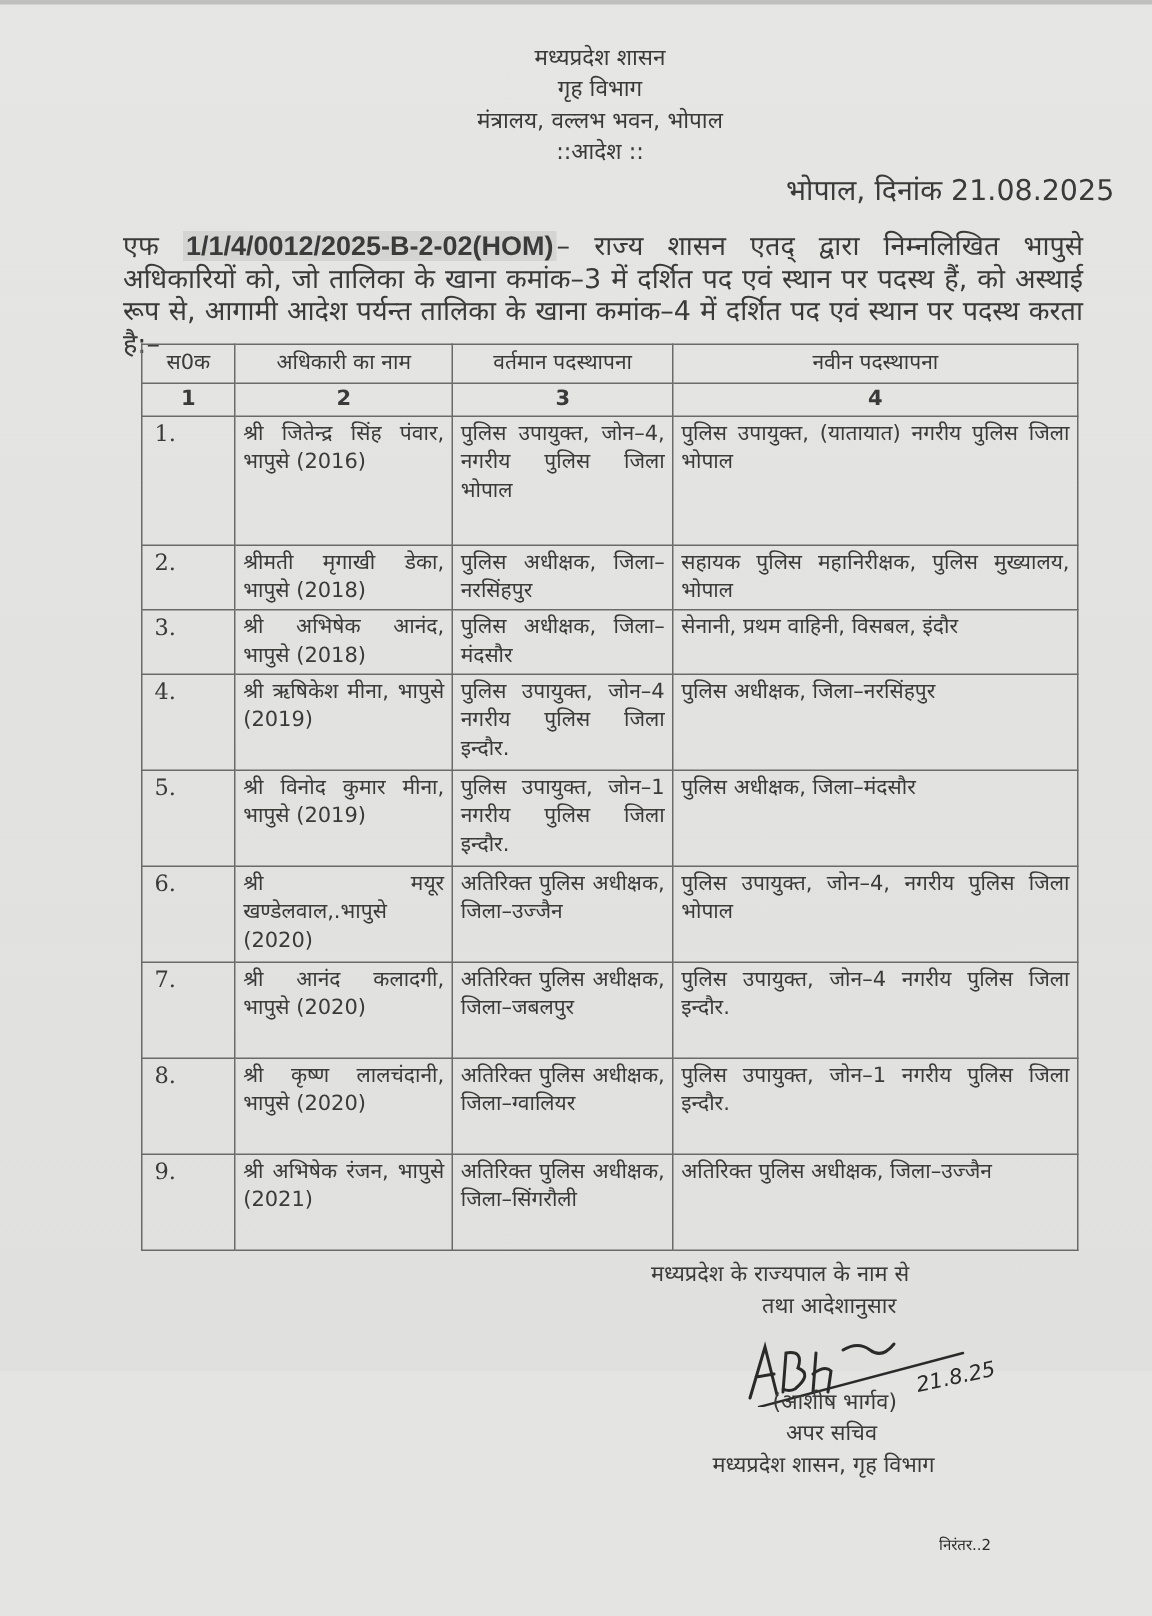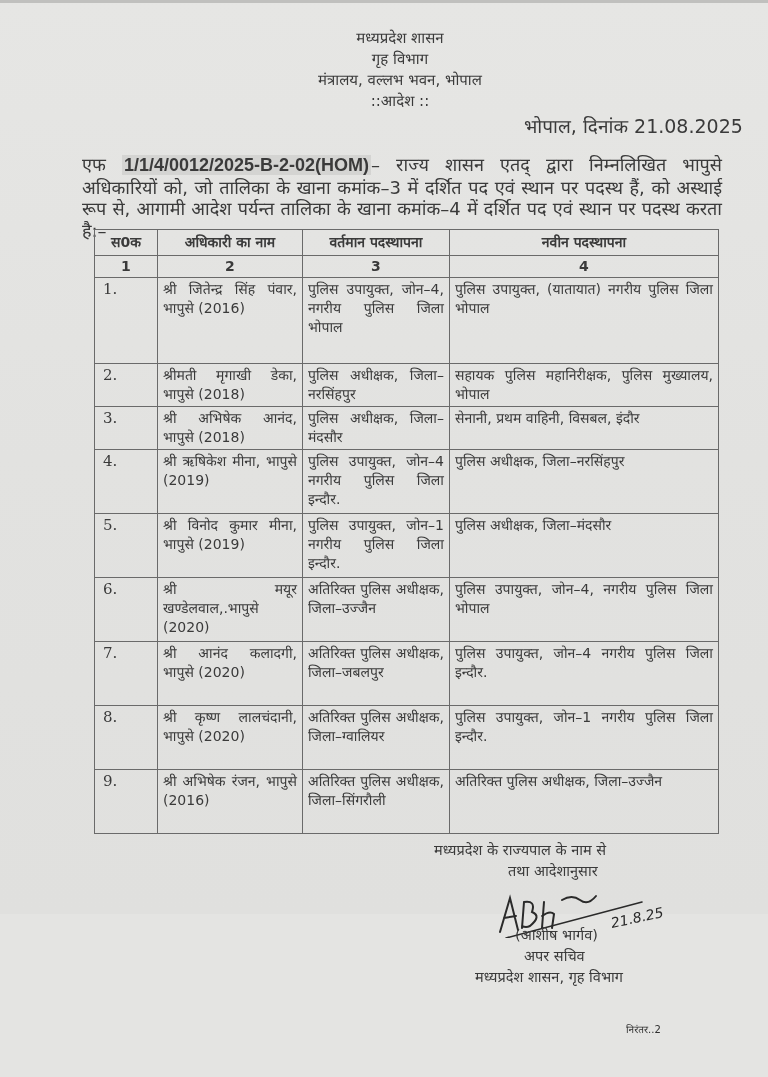--- a/index.html
+++ b/index.html
@@ -68,21 +68,21 @@
       font-size: 14px;
       line-height: 19px;
       color: #3a3a3a;
     }
     table.order-table th, table.order-table td {
       border: 1.3px solid #6a6a6a;
       vertical-align: top;
       padding: 2px 5px 2px 5px;
     }
     table.order-table th {
-      font-weight: bold;
+      font-weight: normal;
       text-align: center;
       padding: 3px 16px;
     }
     table.order-table tr.colnum td {
       text-align: center;
       font-weight: bold;
       padding: 1px 4px;
     }
     td.sno {
       width: 35px;
@@ -199,21 +199,21 @@
         <td class="new">पुलिस उपायुक्त, जोन–4 नगरीय पुलिस जिला इन्दौर.</td>
       </tr>
       <tr style="height:64px;">
         <td class="sno">8.</td>
         <td class="name">श्री कृष्ण लालचंदानी, भापुसे (2020)</td>
         <td class="current">अतिरिक्त पुलिस अधीक्षक, जिला–ग्वालियर</td>
         <td class="new">पुलिस उपायुक्त, जोन–1 नगरीय पुलिस जिला इन्दौर.</td>
       </tr>
       <tr style="height:64px;">
         <td class="sno">9.</td>
-        <td class="name">श्री अभिषेक रंजन, भापुसे (2016)</td>
+        <td class="name">श्री अभिषेक रंजन, भापुसे (2021)</td>
         <td class="current">अतिरिक्त पुलिस अधीक्षक, जिला–सिंगरौली</td>
         <td class="new">अतिरिक्त पुलिस अधीक्षक, जिला–उज्जैन</td>
       </tr>
     </tbody>
   </table>
 
   <div class="sign-block">
     <div class="sig-line1">मध्यप्रदेश के राज्यपाल के नाम से</div>
     <div class="sig-line2">तथा आदेशानुसार</div>
 

